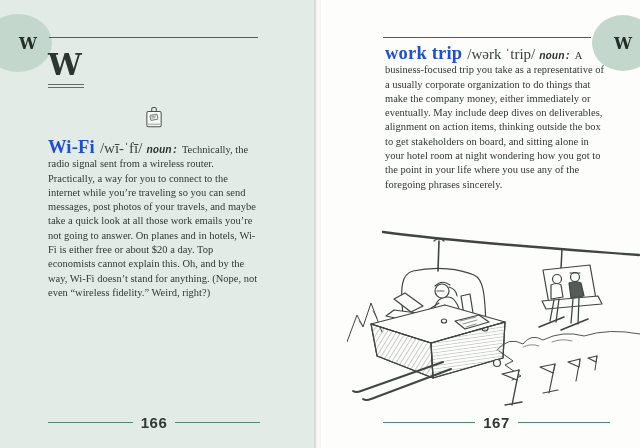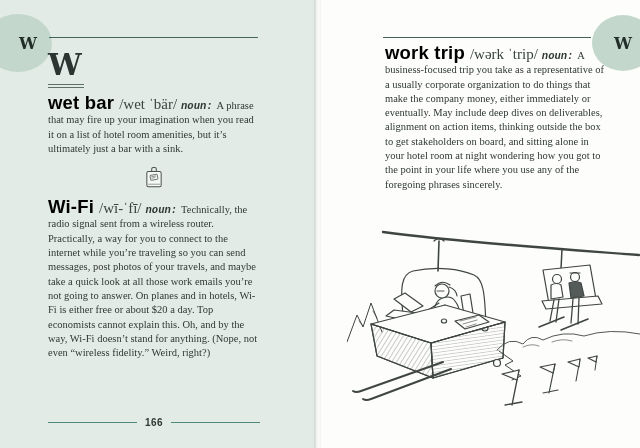--- a/index.html
+++ b/index.html
@@ -26,52 +26,51 @@
 
   .col{position:absolute;}
   .col-l{left:48px;top:48px;width:212px;}
   .col-r{left:64px;top:46px;width:224px;}
 
   .section-letter{display:inline-block;font-family:"DejaVu Serif",serif;font-weight:bold;
        font-size:30px;line-height:34px;color:#2b3532;border-bottom:4px double #5d6f69;
        padding:0 2px 2px 0;margin-bottom:8px;}
 
   .entry{margin:0;font-size:10.5px;line-height:14.3px;color:#2f3835;text-align:left;}
-  .headword{font-family:Liberation Sans, sans-serif;font-weight:bold;font-size:18.5px;
-       letter-spacing:.2px;margin-right:5px;color:#000000;margin-top:32px;}
+  .headword{font-family:Liberation Serif, serif;font-weight:bold;font-size:18.5px;
+       letter-spacing:.2px;margin-right:5px;color:#1d4ed8;margin-top:32px;}
   .pron{font-size:15px;margin-right:4px;color:#3a4440;}
   .pos{font-weight:bold;font-style:italic;margin-right:4px;font-family:Liberation Mono, monospace;}
 
   .icon-row{height:32px;margin:8px 0 4px;text-align:center;}
 
   .illustration{position:absolute;left:26px;top:229px;width:293px;height:178px;}
   .illustration svg{display:block;}
 
   .folio{position:absolute;bottom:20px;height:12px;display:flex;align-items:center;gap:8px;}
   .folio-l{left:48px;right:54px;}
   .folio-r{left:62px;right:30px;}
   .frule{flex:1;height:1px;background:#4d887b;}
-  .pnum{font-family:"Liberation Sans",sans-serif;font-weight:bold;font-size:10px;
+  .pnum{font-family:"Liberation Sans",sans-serif;font-weight:bold;font-size:15px;
         color:#2f3835;letter-spacing:.5px;}
 </style>
 </head>
 <body>
 
 <div class="spread">
 
   <section class="page page-left">
     <span class="tab tab-l">
       <span class="tab-letter">W</span>
     </span>
     <div class="rule-top rule-top-l"></div>
 
     <div class="col col-l">
       <div class="section-letter">W</div>
 
-      <p class="entry"><span class="headword">wet bar</span><span class="pron">/wet ˈbär/</span><span class="pos">noun:</span><span class="def">A phrase that may fire up your imagination when you read it on a list of hotel room amenities, but it’s ultimately just a bar with a sink.</span></p>
 
       <div class="icon-row">
         <span>
           <svg width="22" height="28" viewBox="0 0 24 30" fill="none">
             <path d="M9.5,8 V5.2 q0,-1.7 1.7,-1.7 h1.6 q1.7,0 1.7,1.7 V8" stroke="#4a524e" stroke-width="1.1"></path>
             <rect x="4.2" y="8" width="15.6" height="16.5" rx="1.6" fill="#f6f8f6" stroke="#4a524e" stroke-width="1.1"></rect>
             <g transform="rotate(-10 12 14.5)">
               <rect x="8" y="11.5" width="8" height="5.5" rx="0.6" fill="none" stroke="#4a524e" stroke-width="0.8"></rect>
               <path d="M9.2,13.2 h5.4 M9.2,14.8 h4.2" stroke="#4a524e" stroke-width="0.6"></path>
             </g>
@@ -168,14 +167,19 @@
         <path d="M172,141 L155,145 L170,151 Z" fill="#fdfdfb"></path>
         <path d="M208,135 L202,164 M196,164 L211,161" stroke-width="1.2"></path>
         <path d="M208,135 L193,138 L206,144 Z" fill="#fdfdfb"></path>
         <path d="M233,130 L229,152" stroke-width="1.1"></path>
         <path d="M233,130 L221,133 L232,138 Z" fill="#fdfdfb"></path>
         <path d="M250,127 L248,141" stroke-width="1"></path>
         <path d="M250,127 L241,129 L249,133 Z" fill="#fdfdfb"></path>
       </svg>
     </div>
 
+    <div class="folio folio-r">
+      <span class="frule"></span>
+      <span class="pnum">167</span>
+      <span class="frule"></span>
+    </div>
   </section>
 </div>
 
 </body></html>

